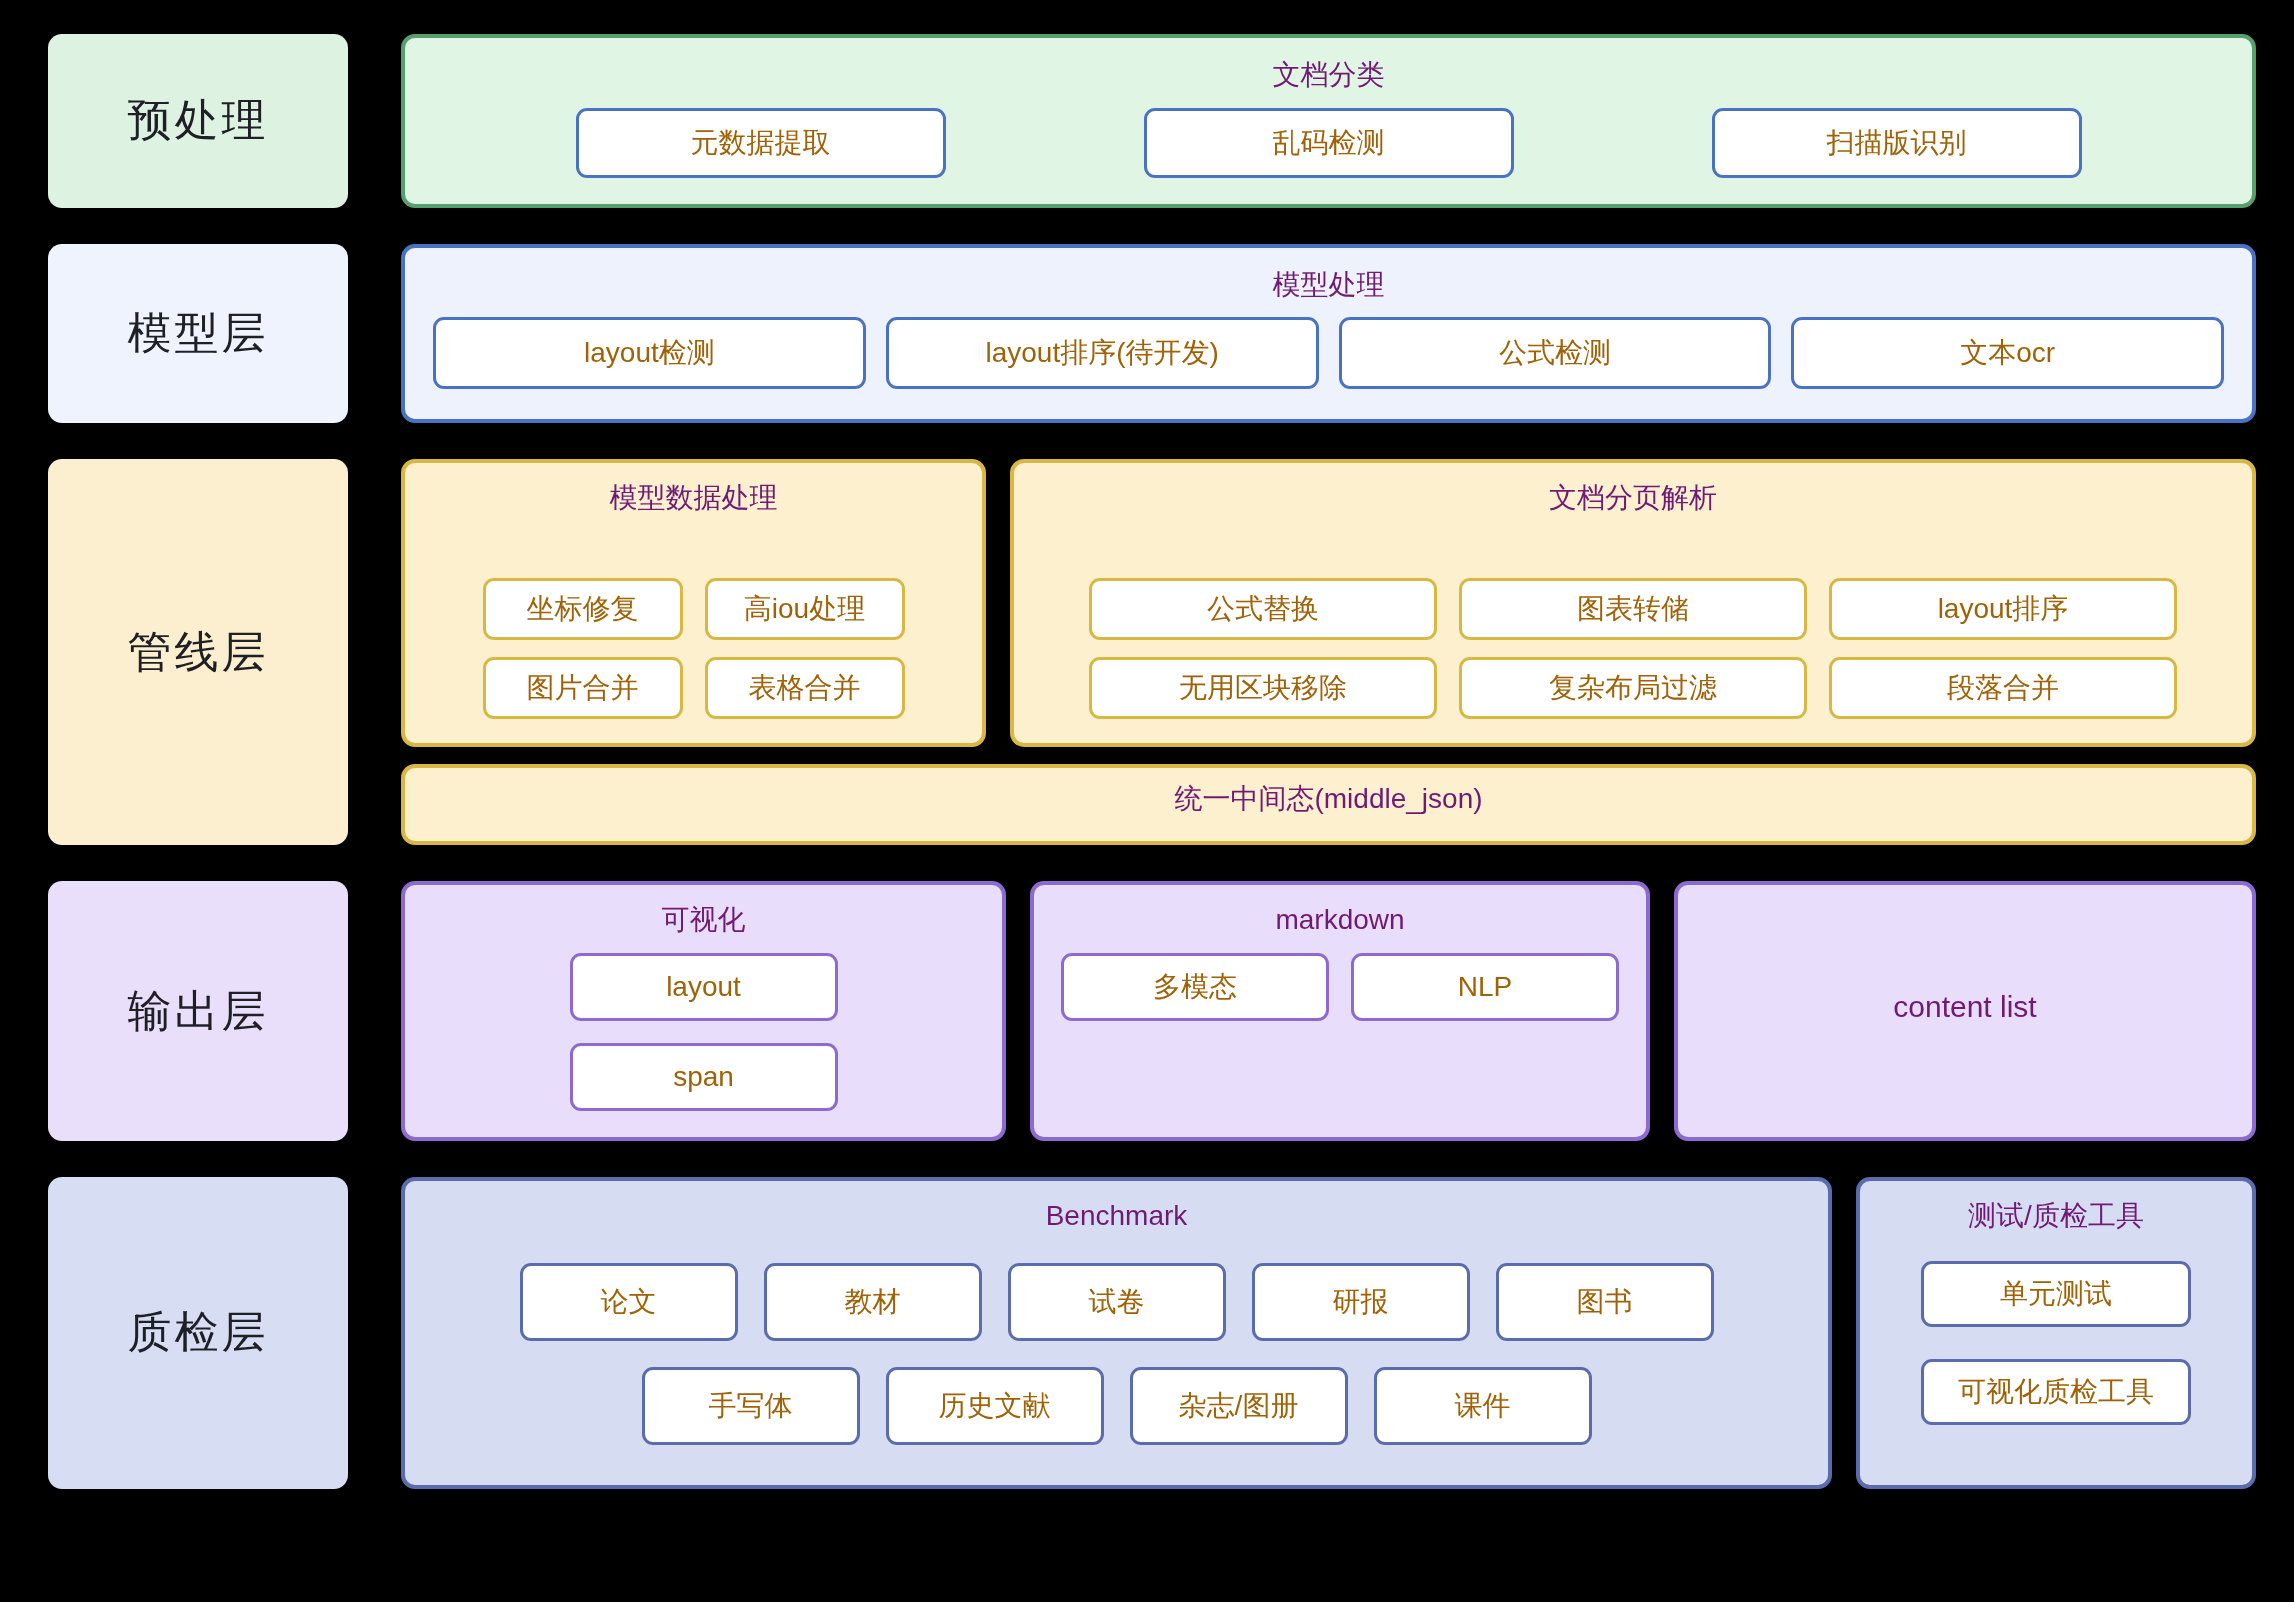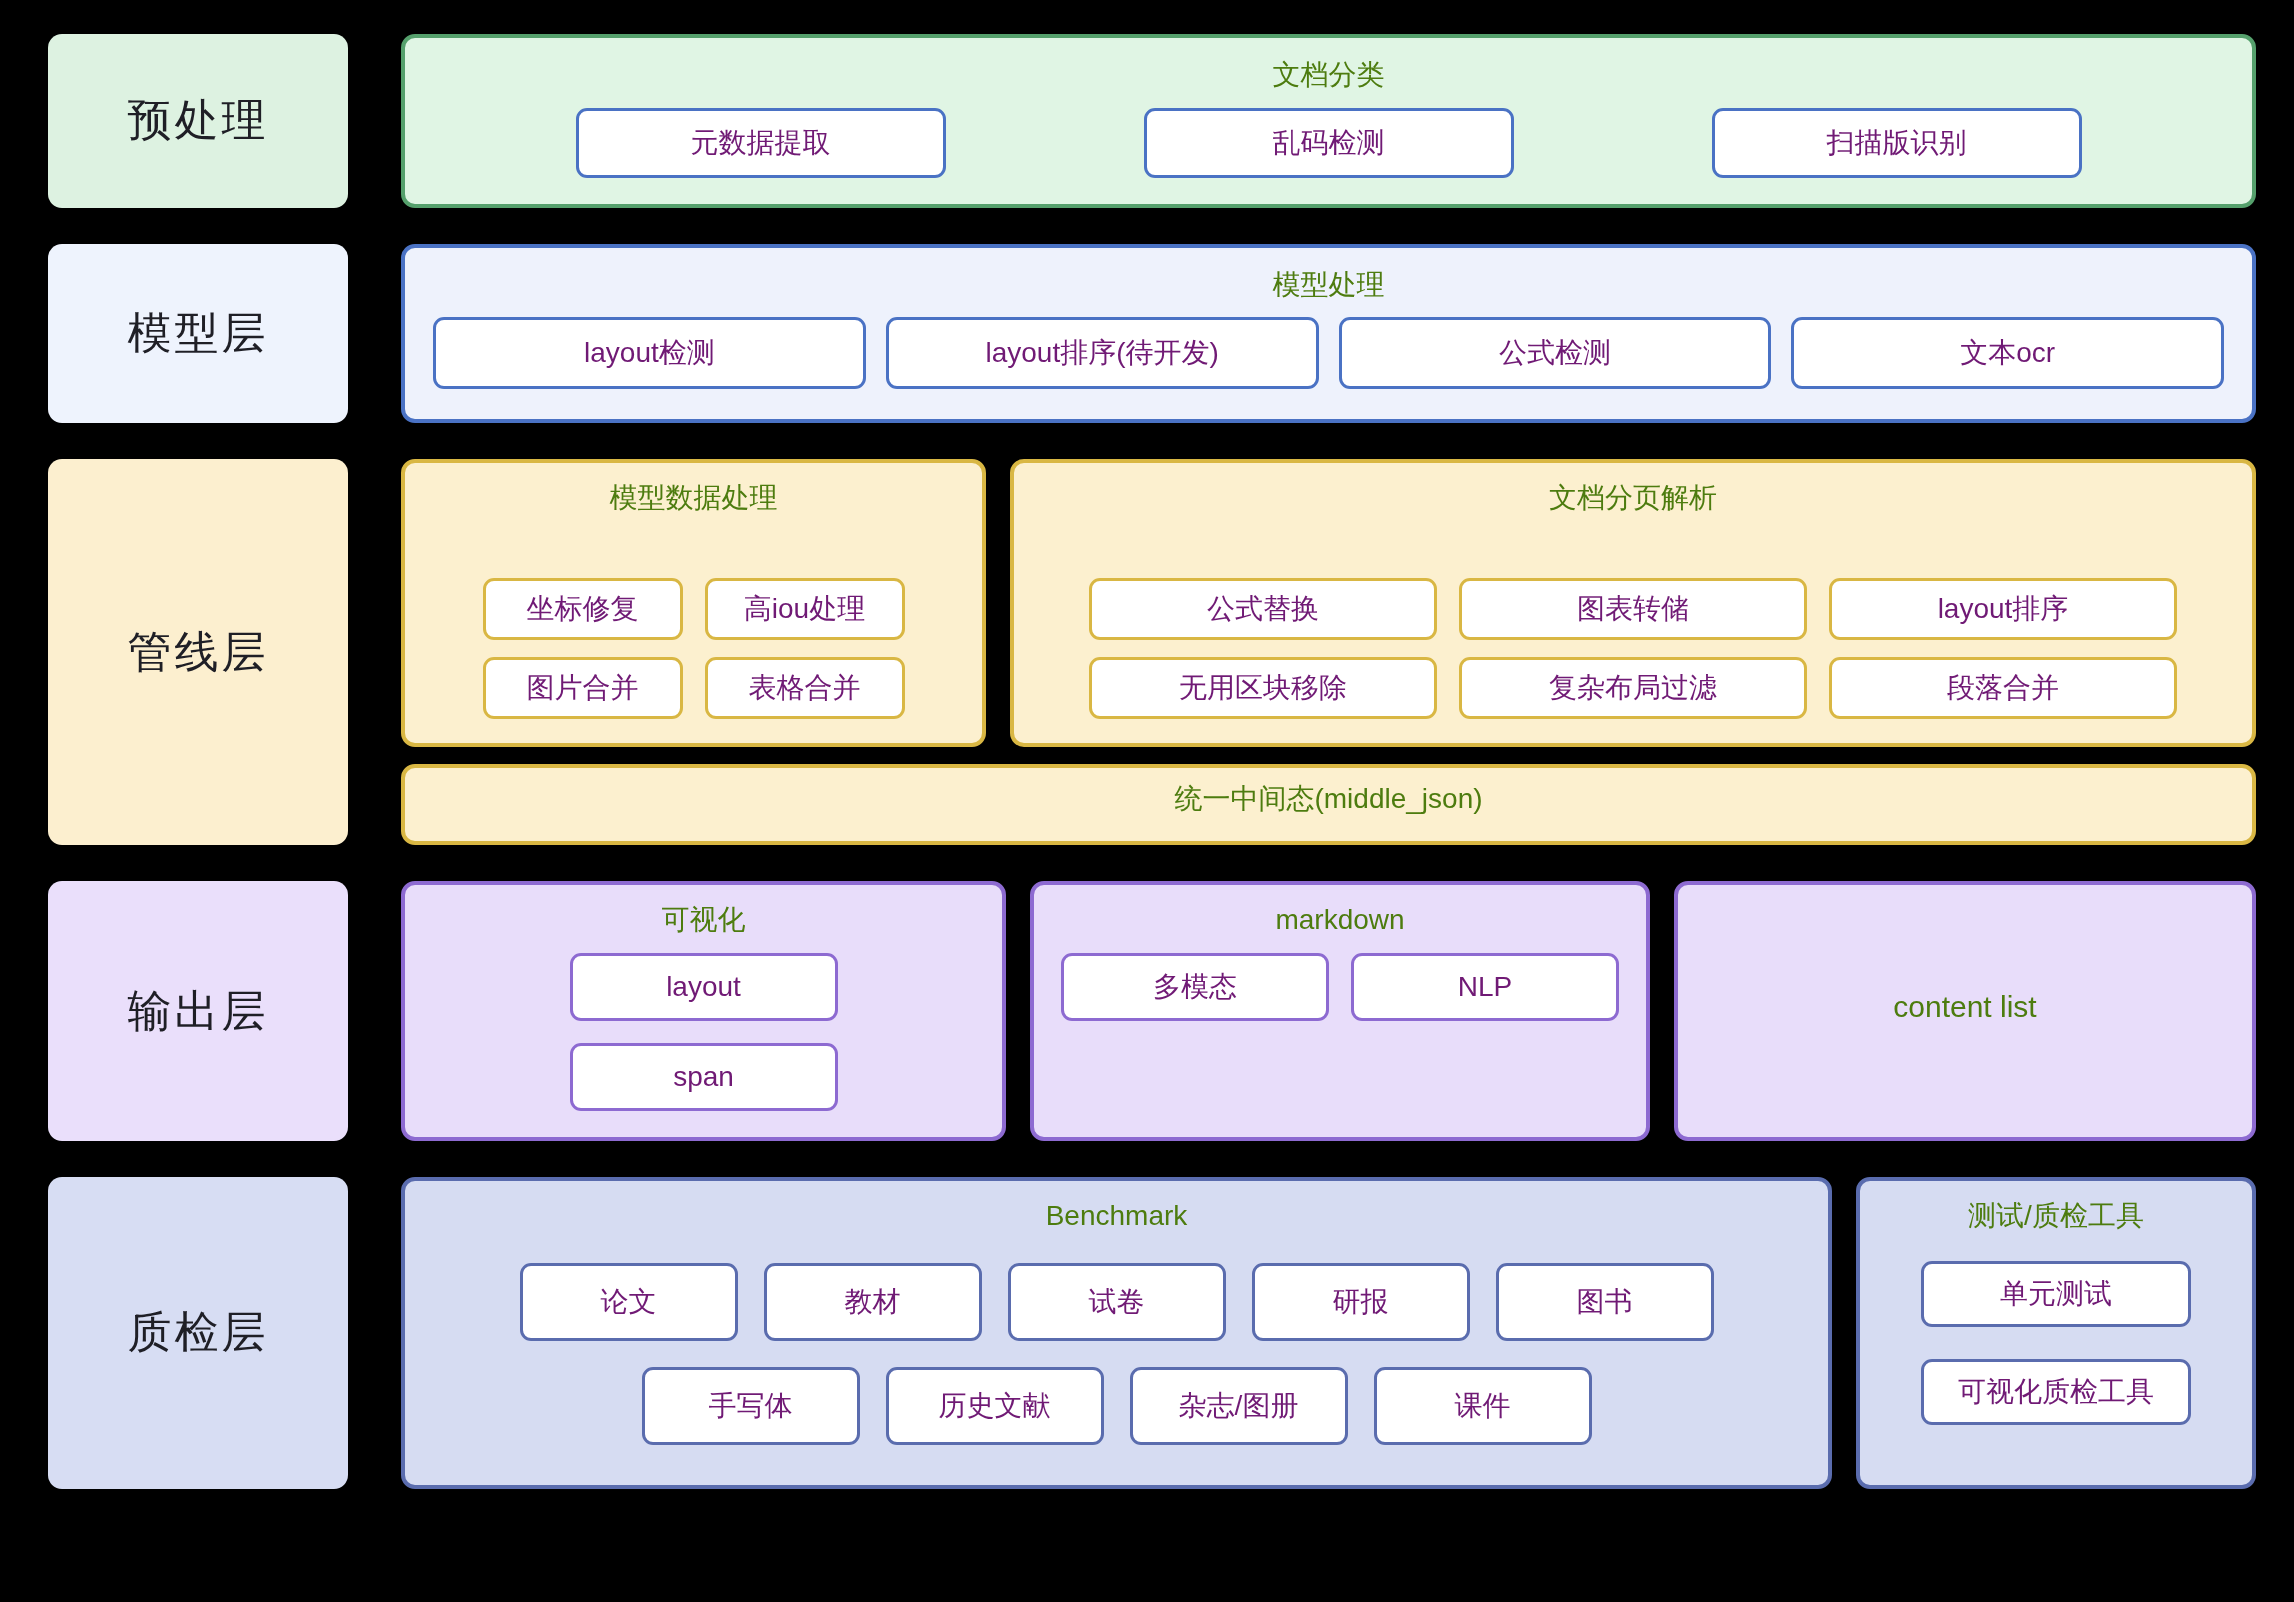--- a/index.html
+++ b/index.html
@@ -38,40 +38,40 @@
 
   
   .panel {
     border-radius: 14px;
     border-width: 4px; border-style: solid;
     padding: 18px 26px 24px;
     display: flex; flex-direction: column;
     align-items: center;
   }
   .panel-title {
-    font-size: 28px; color: #4d7c0f;
+    font-size: 28px; color: #701a75;
     margin-bottom: 16px; text-align: right;
     line-height: 1.2;
   }
   .panel.green  { background: #e0f5e4; border-color: #55a06c; }
   .panel.blue   { background: #eef2fc; border-color: #4a72c4; }
   .panel.yellow { background: #fcf0cf; border-color: #d9b743; gap: 47px; }
   .panel.purple { background: #e8ddfa; border-color: #8d6ad1; }
   .panel.indigo { background: #d6dcf2; border-color: #5a6cae; }
 
   
   .chips { display: flex; gap: 22px; width: 100%; justify-content: center; flex-wrap: wrap; }
   .chips-grid { display: flex; flex-direction: column; gap: 17px; width: 100%; align-items: center; }
   .chip {
     background: #ffffff;
     border-width: 3px; border-style: solid;
     border-radius: 11px;
     min-height: 62px;
     display: flex; align-items: center; justify-content: center;
-    font-size: 28px; color: #701a75;
+    font-size: 28px; color: #a16207;
     padding: 8px 18px;
     white-space: nowrap;
   }
   .panel.green .chip,
   .panel.blue  .chip  { border-color: #4a72c4; }
   .panel.yellow .chip { border-color: #d9b743; }
   .panel.purple .chip { border-color: #8d6ad1; }
   .panel.indigo .chip { border-color: #5a6cae; }
 
   

